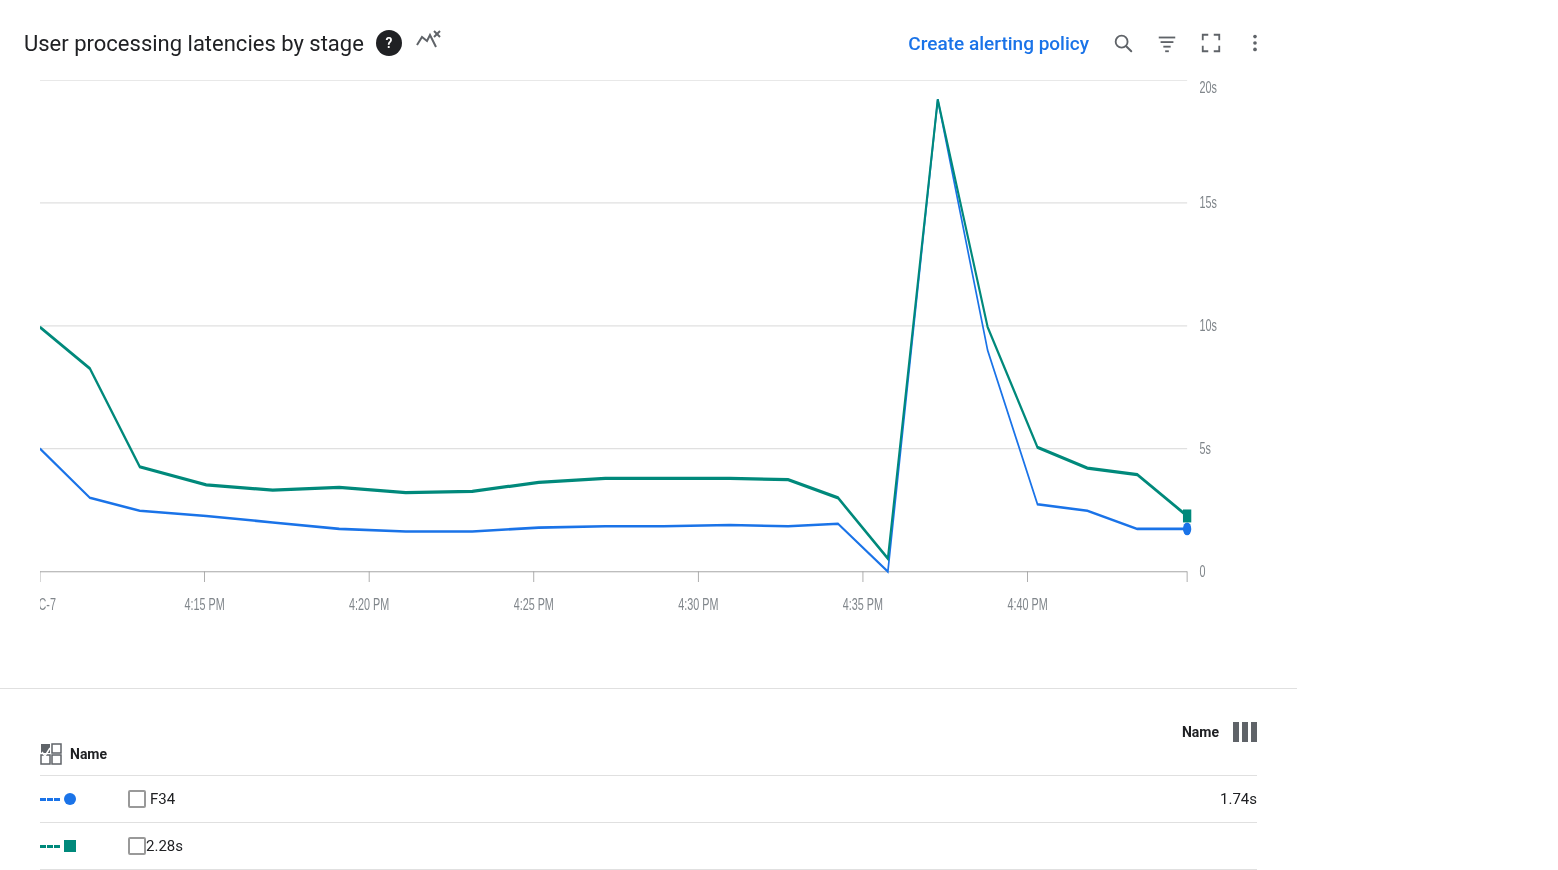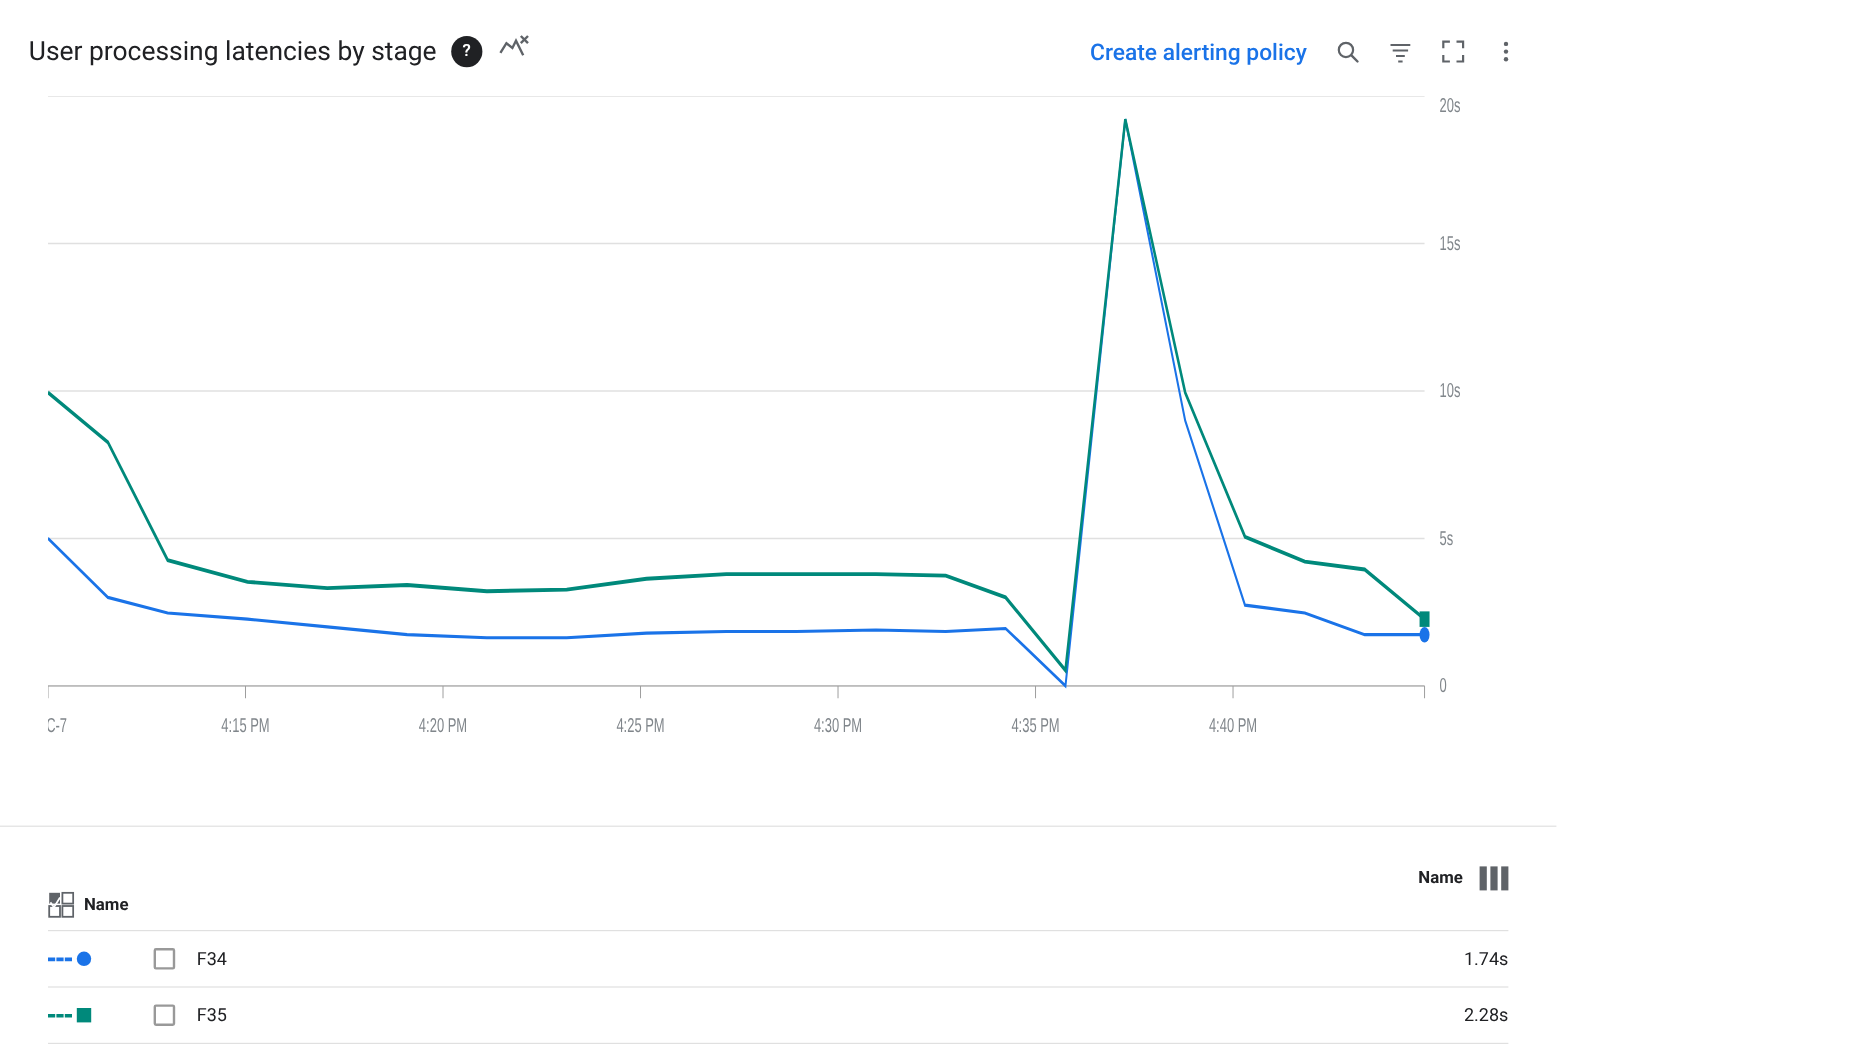--- a/index.html
+++ b/index.html
@@ -156,21 +156,21 @@
       border: 2px solid #999;
       border-radius: 2px;
       flex-shrink: 0;
       margin-left: 8px;
       cursor: pointer;
     }
 
     .legend-name {
       flex: 1;
       font-size: 15px;
-      margin-left: 18px;
+      margin-left: 4px;
     }
 
     .legend-value {
       font-size: 15px;
       color: #202124;
       font-weight: 400;
     }
   </style>
 </head>
 <body>
@@ -308,18 +308,17 @@
     </div>
 
     <div class="legend-row">
       <div class="legend-row-indicator">
         <div style="display:flex;align-items:center;gap:4px;">
           <div style="width:20px;height:3px;border-top:3px dashed #00897b;"></div>
           <div style="width:12px;height:12px;background:#00897b;"></div>
         </div>
       </div>
       <div class="checkbox-empty"></div>
-      <span class="legend-name">F35</span>
       <span class="legend-value">2.28s</span>
     </div>
   </div>
 
 </div>
 
 </body></html>

